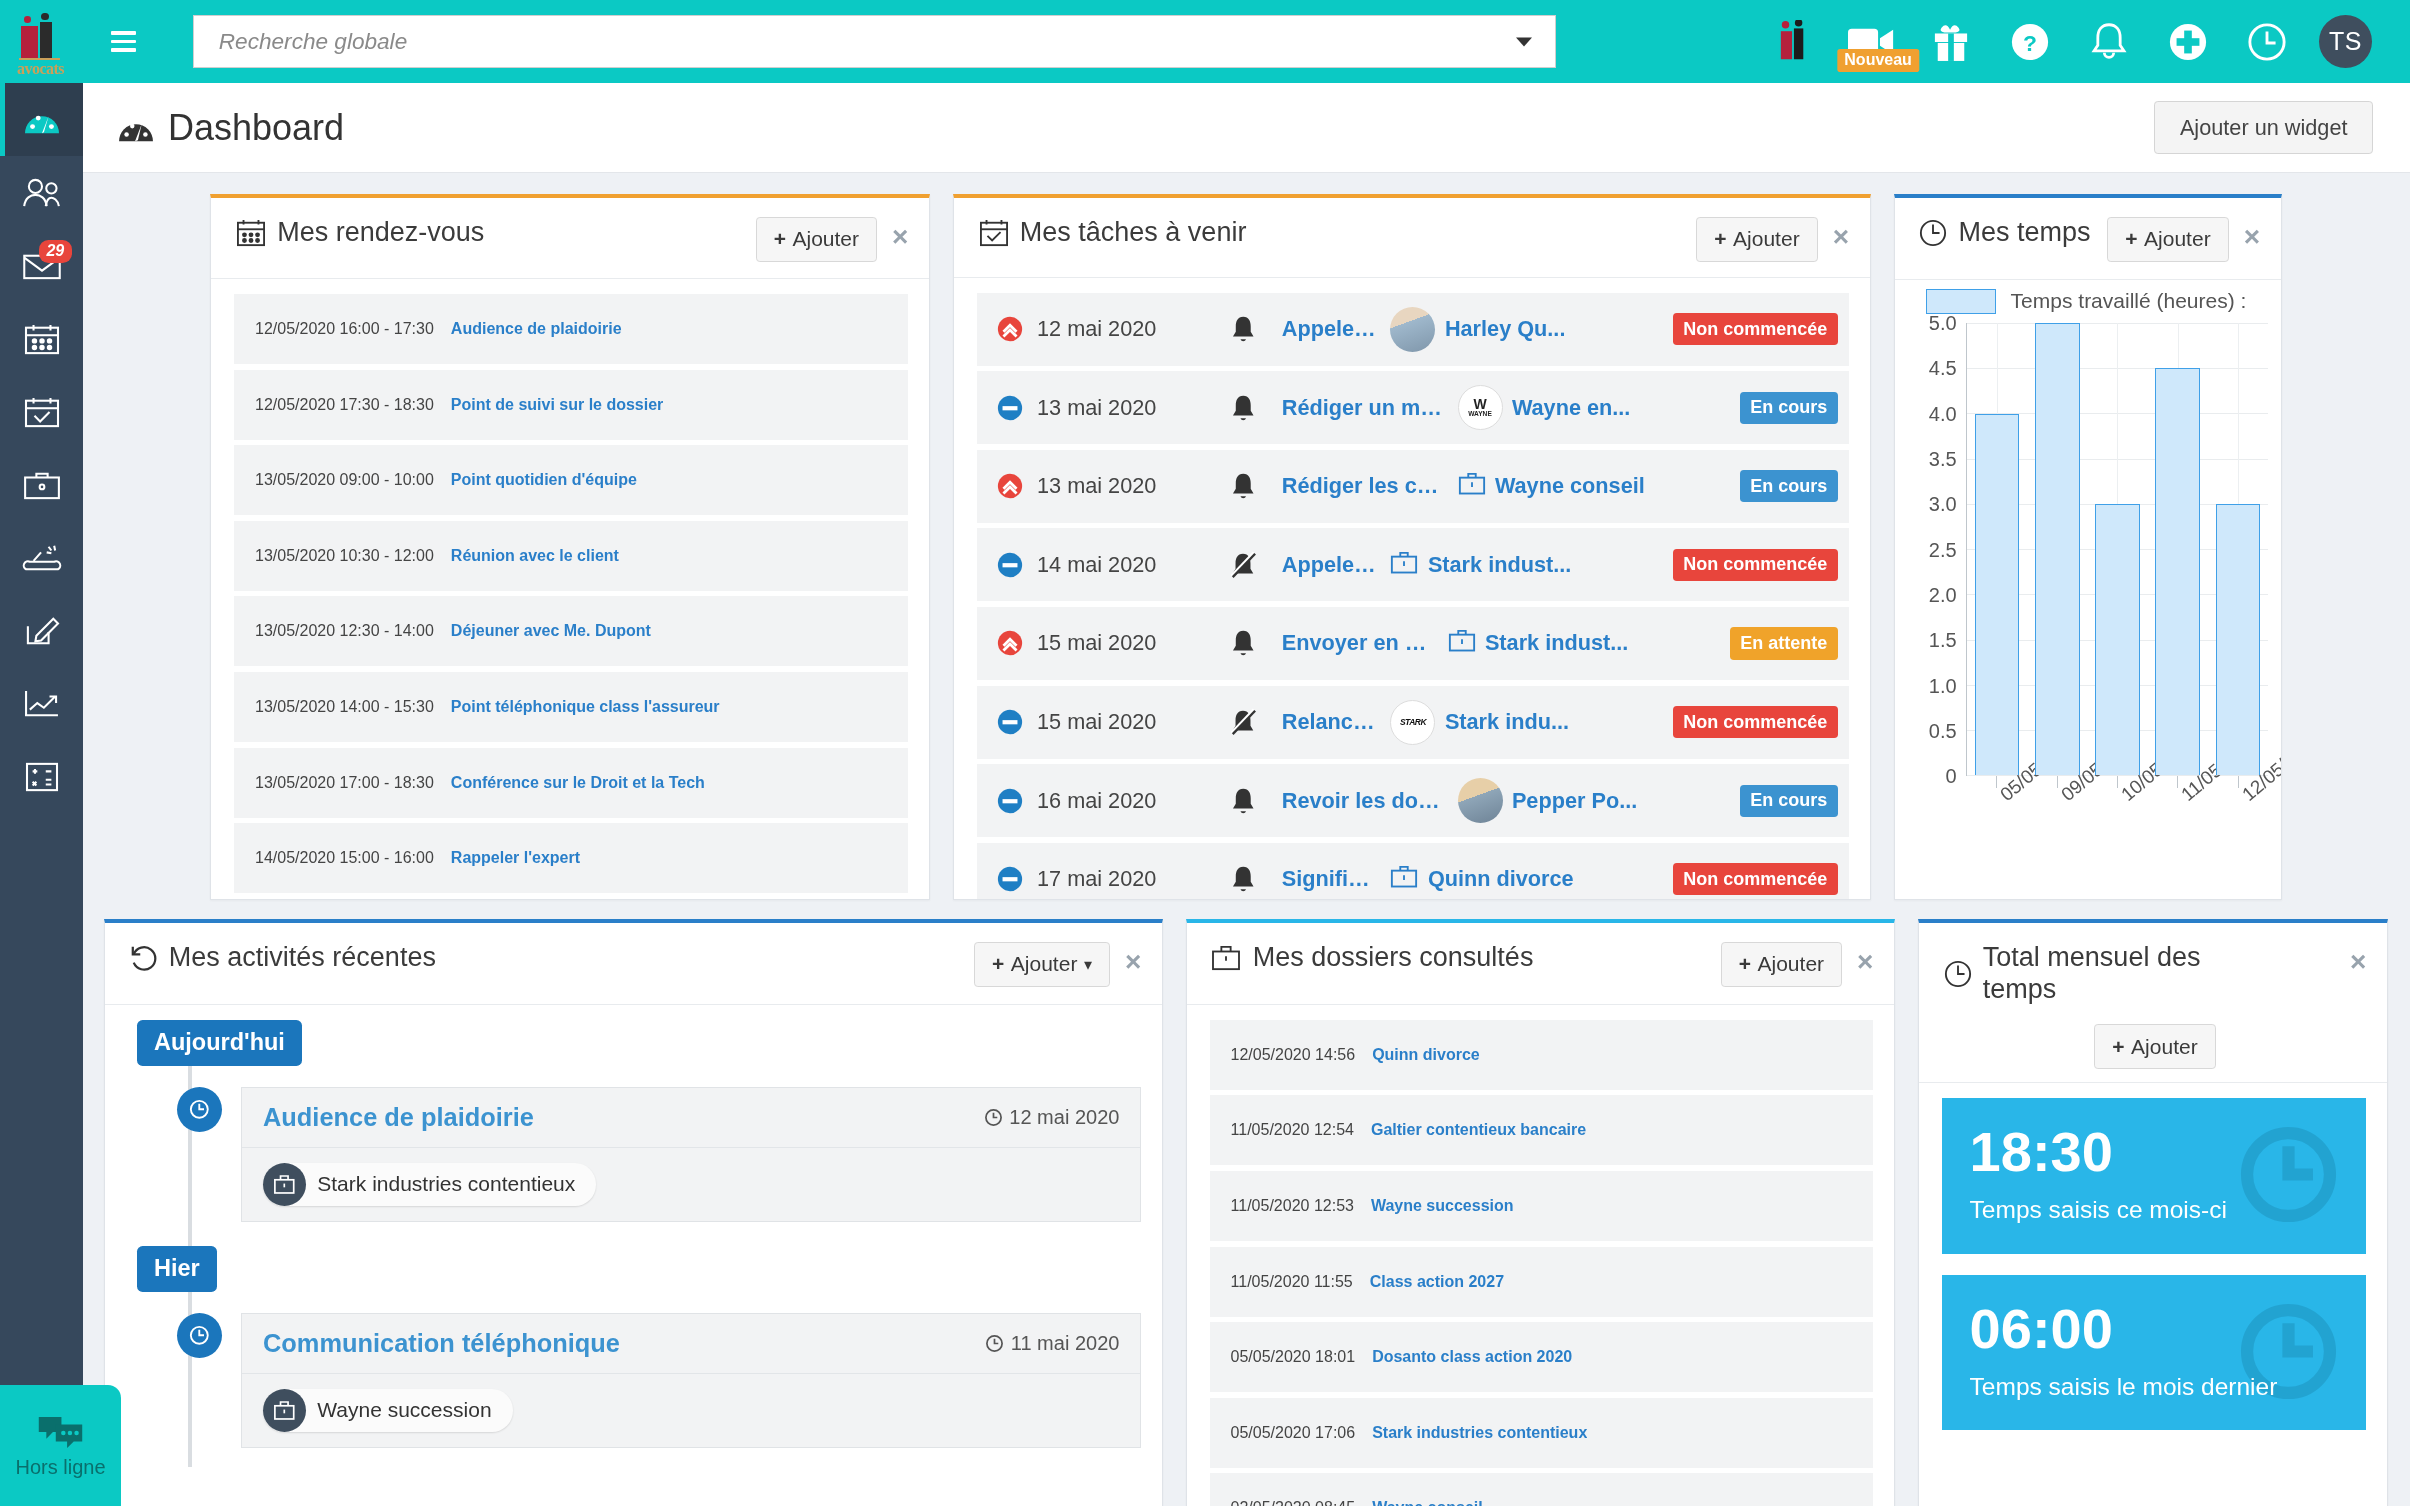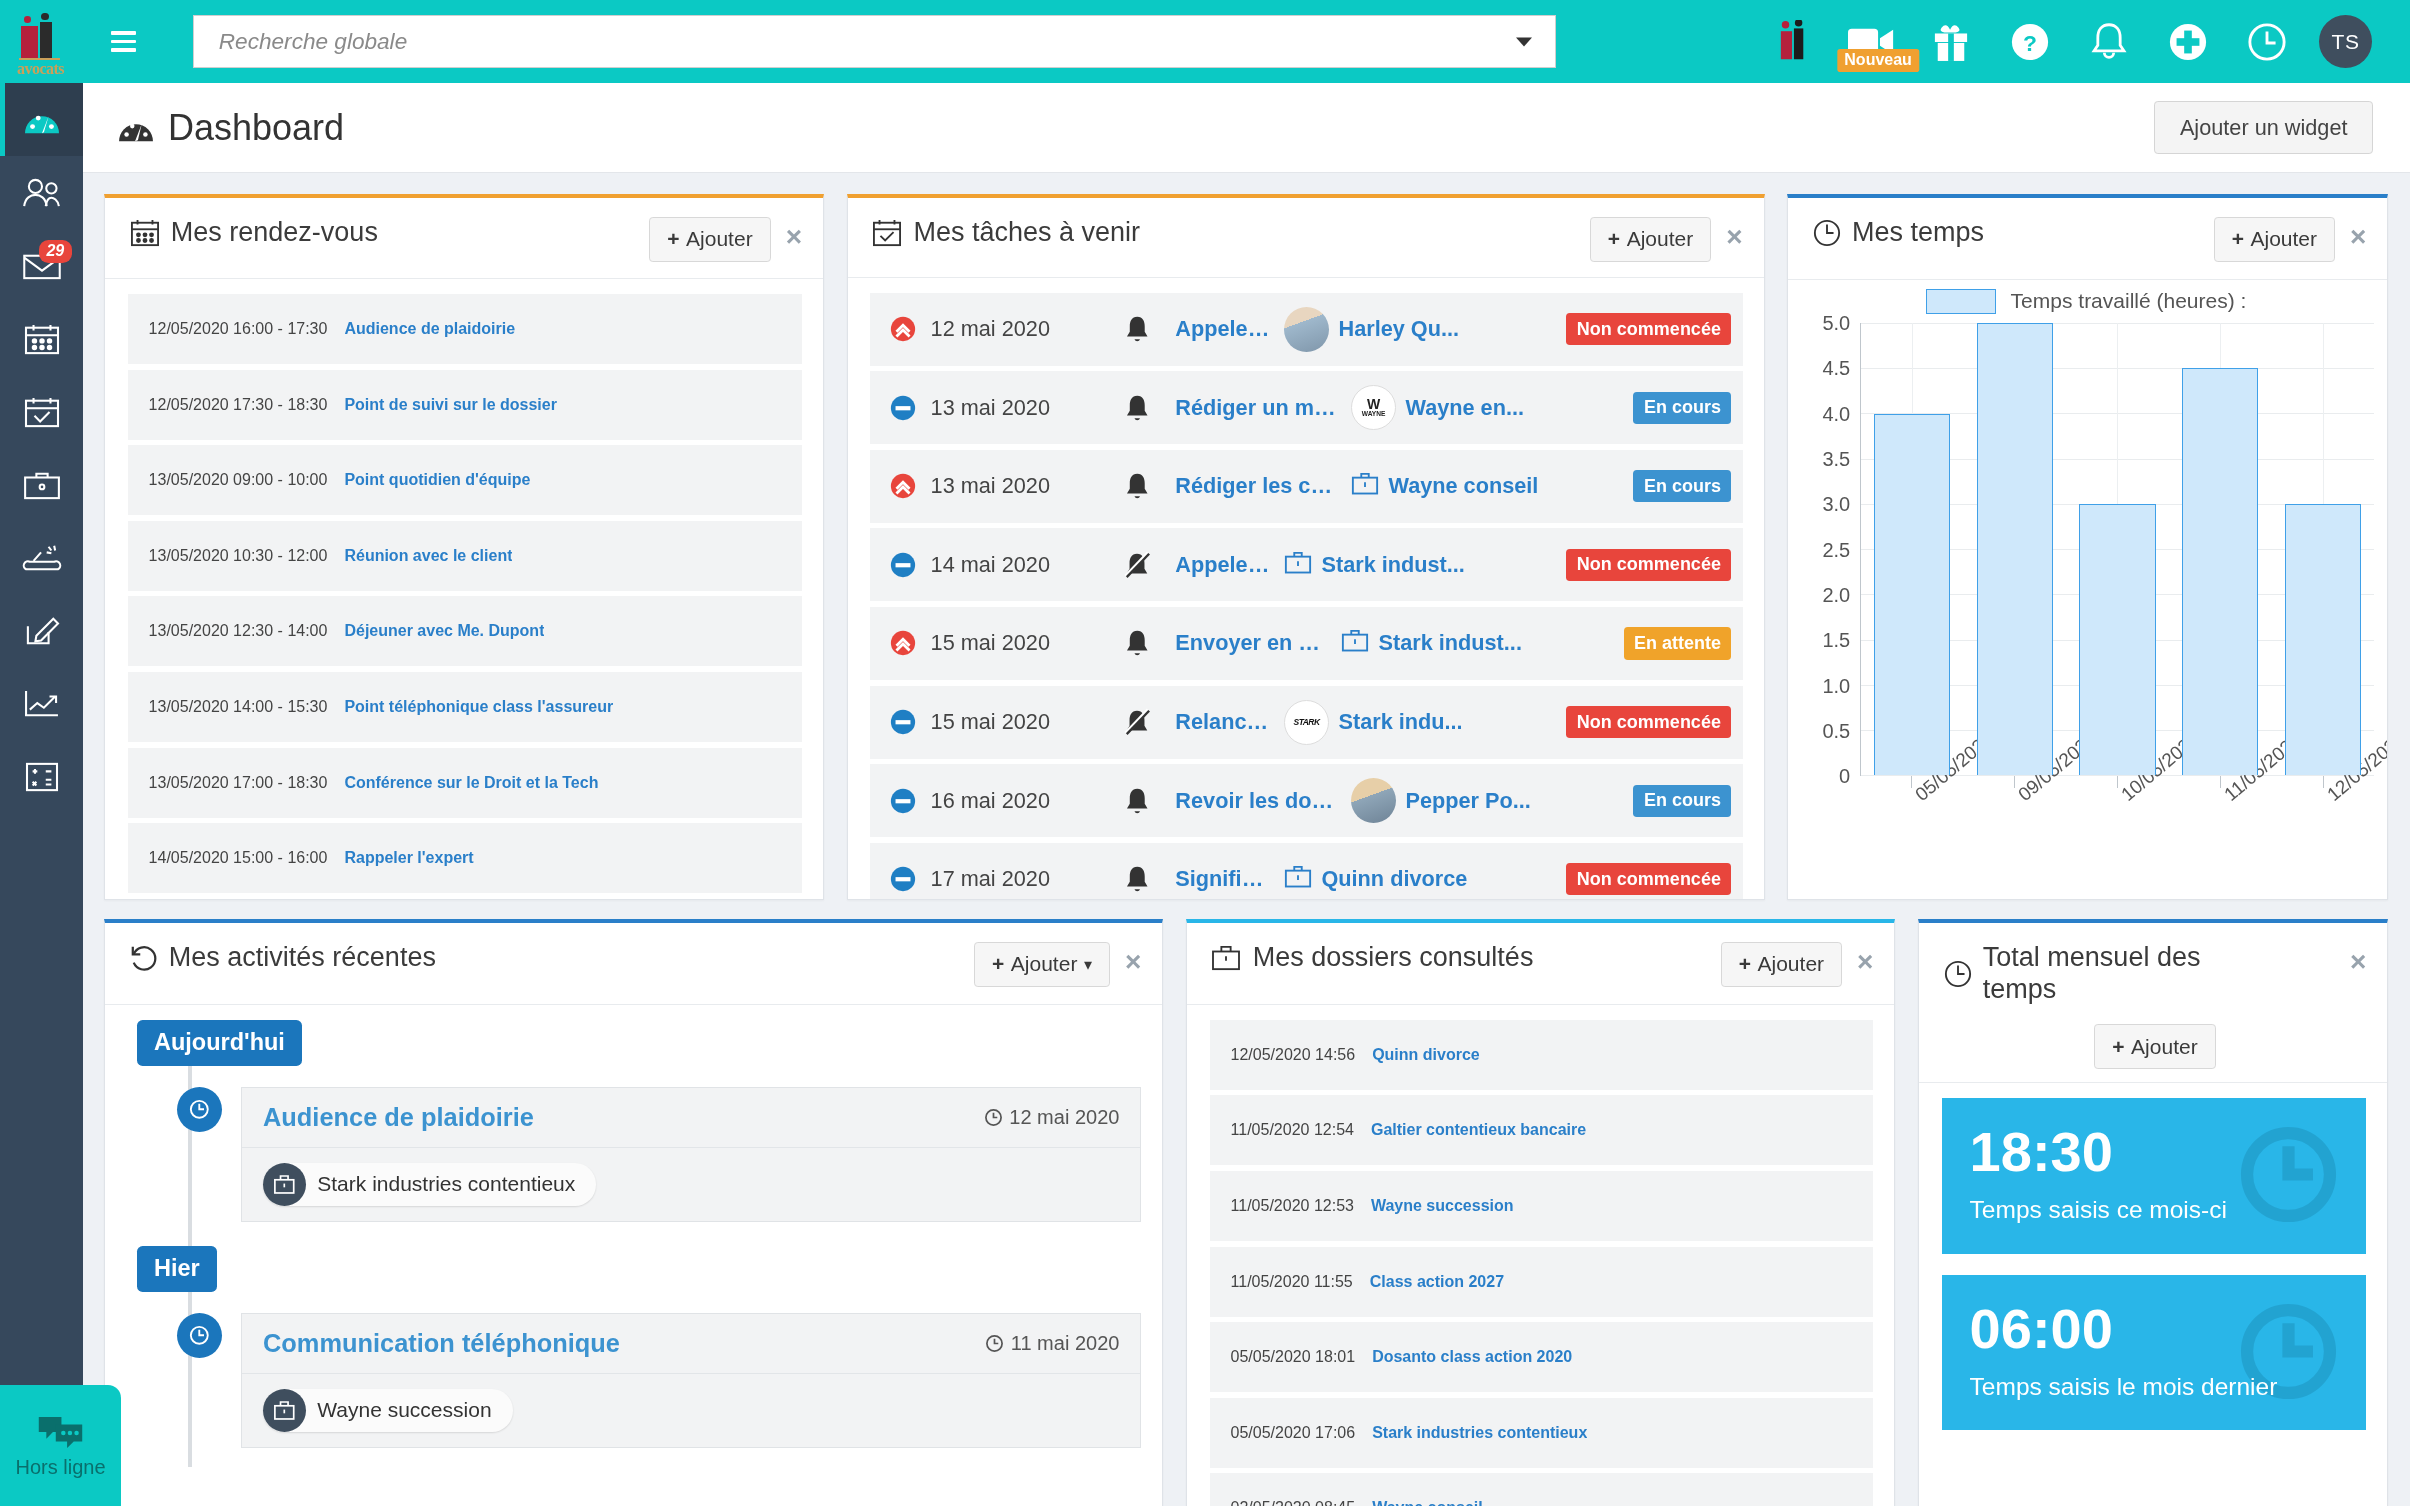--- a/index.html
+++ b/index.html
@@ -47,21 +47,21 @@
   .top-icons { display: flex; align-items: center; gap: 0px; margin-left: auto; padding-right: 26px; }
   .ti { width: 79px; height: 83px; display: flex; align-items: center; justify-content: center; position: relative; cursor: pointer; }
   .ti svg { display: block; }
   .badge-nouveau {
     position: absolute; left: 50%; transform: translateX(-42%); top: 49px;
     background: #f0a030; color: #fff; font-size: 16px; font-weight: bold;
     padding: 2.8px 7.5px 3.8px; border-radius: 2.8px; white-space: nowrap; line-height: 1;
   }
   .avatar-ts {
     width: 53px; height: 53px; border-radius: 50%; background: #3f4e5e; color: #fff;
-    display: flex; align-items: center; justify-content: center; font-size: 21px; letter-spacing: 0.5px;
+    display: flex; align-items: center; justify-content: center; font-size: 25px; letter-spacing: 0.5px;
   }
 
   
   .body-row { display: flex; flex: 1 1 auto; min-height: 0; }
 
   
   .sidebar {
     width: 83px; flex: 0 0 83px; background: #36485c; display: flex; flex-direction: column;
     align-items: center; position: relative; z-index: 20;
   }
@@ -84,21 +84,21 @@
   .page-head {
     height: 90px; background: #fff; display: flex; align-items: center;
     padding: 0 38px 0 34px; border-bottom: 0.9px solid #e3e6ea; flex: 0 0 90px;
   }
   .page-title { display: flex; align-items: center; gap: 13px; font-size: 36px; color: #333; font-weight: normal; }
   .btn-widget {
     margin-left: auto; background: #f4f4f4; border: 0.9px solid #d5d5d5; border-radius: 3.8px;
     padding: 12.2px 24.5px; font-size: 21.7px; color: #444; cursor: pointer; font-family: "Liberation Sans", sans-serif;
   }
 
-  .grid { flex: 1 1 auto; padding: 21px 22.6px 0 21px; display: flex; flex-direction: column; gap: 19px; min-height: 0; overflow: hidden; }
+  .grid { flex: 1 1 auto; padding: 21px 22.6px 0 21px; display: flex; flex-direction: column; gap: 19px; min-height: 0; overflow: hidden; align-items: center; }
   .row { display: flex; gap: 22.6px; }
   .row-1 { height: 706px; }
   .row-2 { height: 650px; }
 
   
   .card { background: #fff; border: 0.9px solid #dfe3e8; border-top: 4.7px solid #f0a030; display: flex; flex-direction: column; min-width: 0; box-shadow: 0 0.9px 1.9px rgba(0,0,0,.04); }
   .card.blue { border-top-color: #2a7fc9; }
   .card.cyan { border-top-color: #29b6e8; }
   .card-head { padding: 19px 21px 17px 24.5px; display: flex; align-items: flex-start; gap: 13px; border-bottom: 0.9px solid #e8ebee; position: relative; min-height: 77px; }
   .card-title { font-size: 27px; color: #3b3b3b; display: flex; align-items: center; gap: 11.3px; line-height: 1.18; padding-right: 3.8px; }

